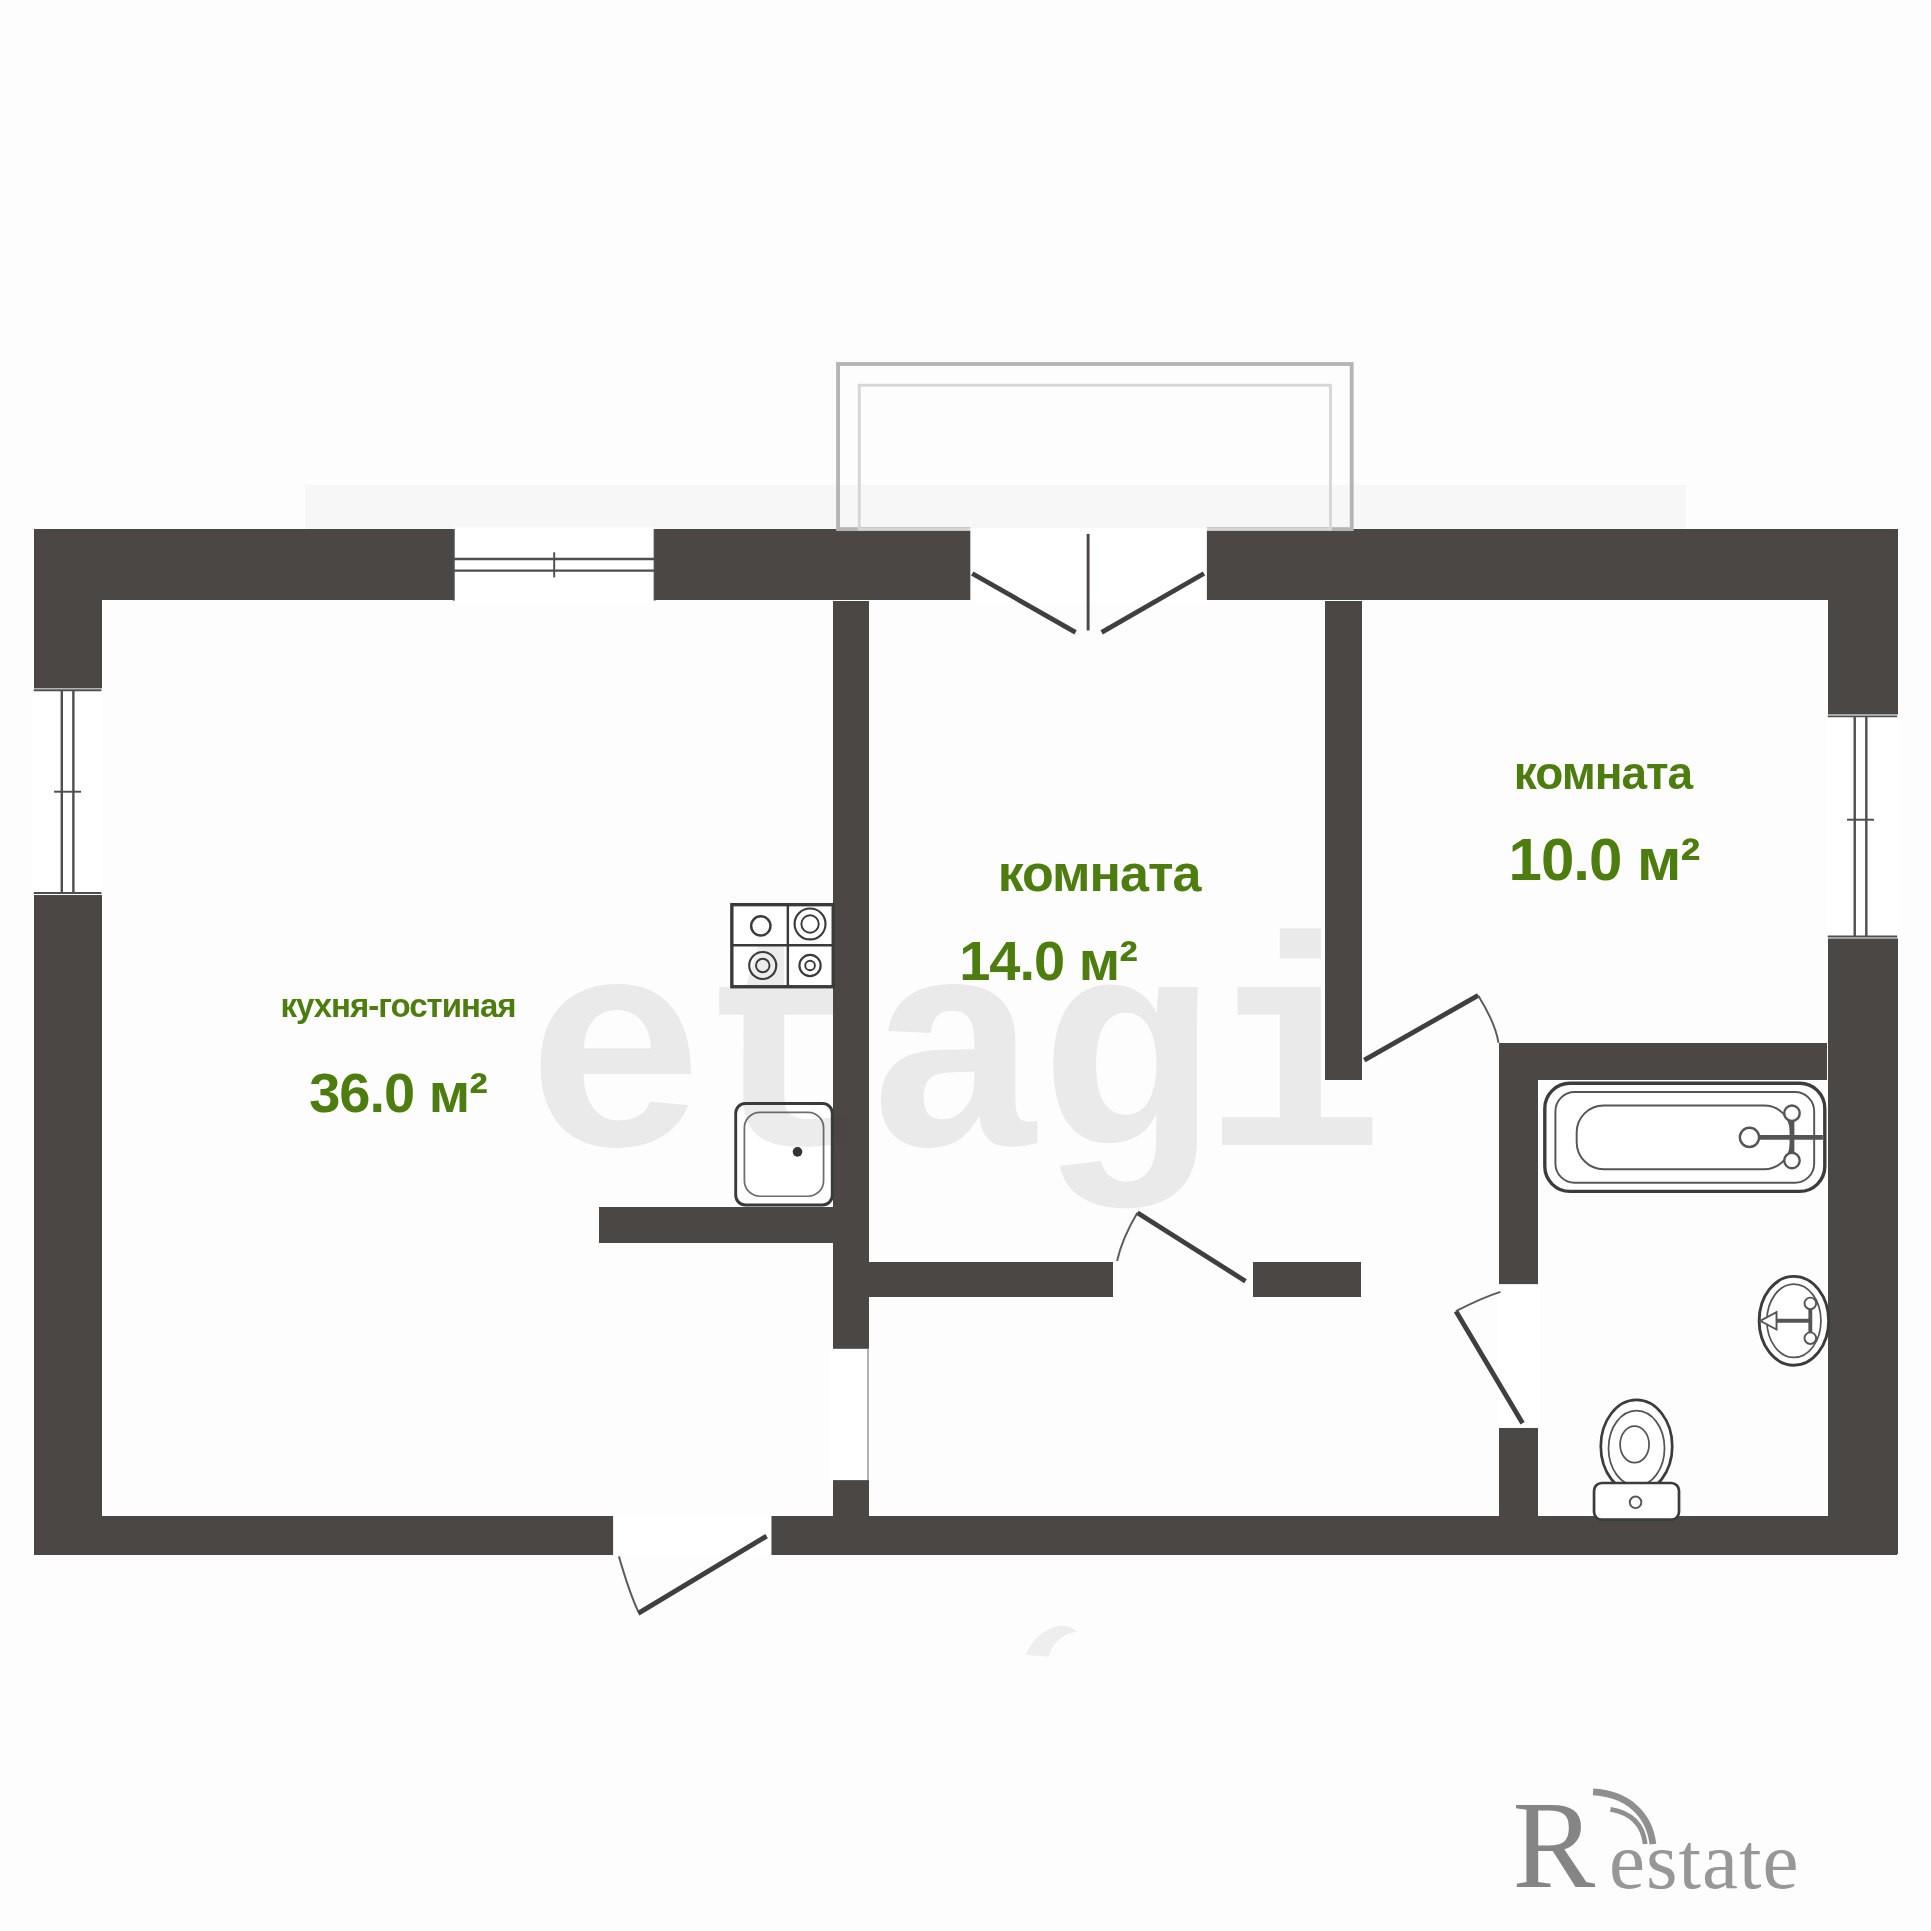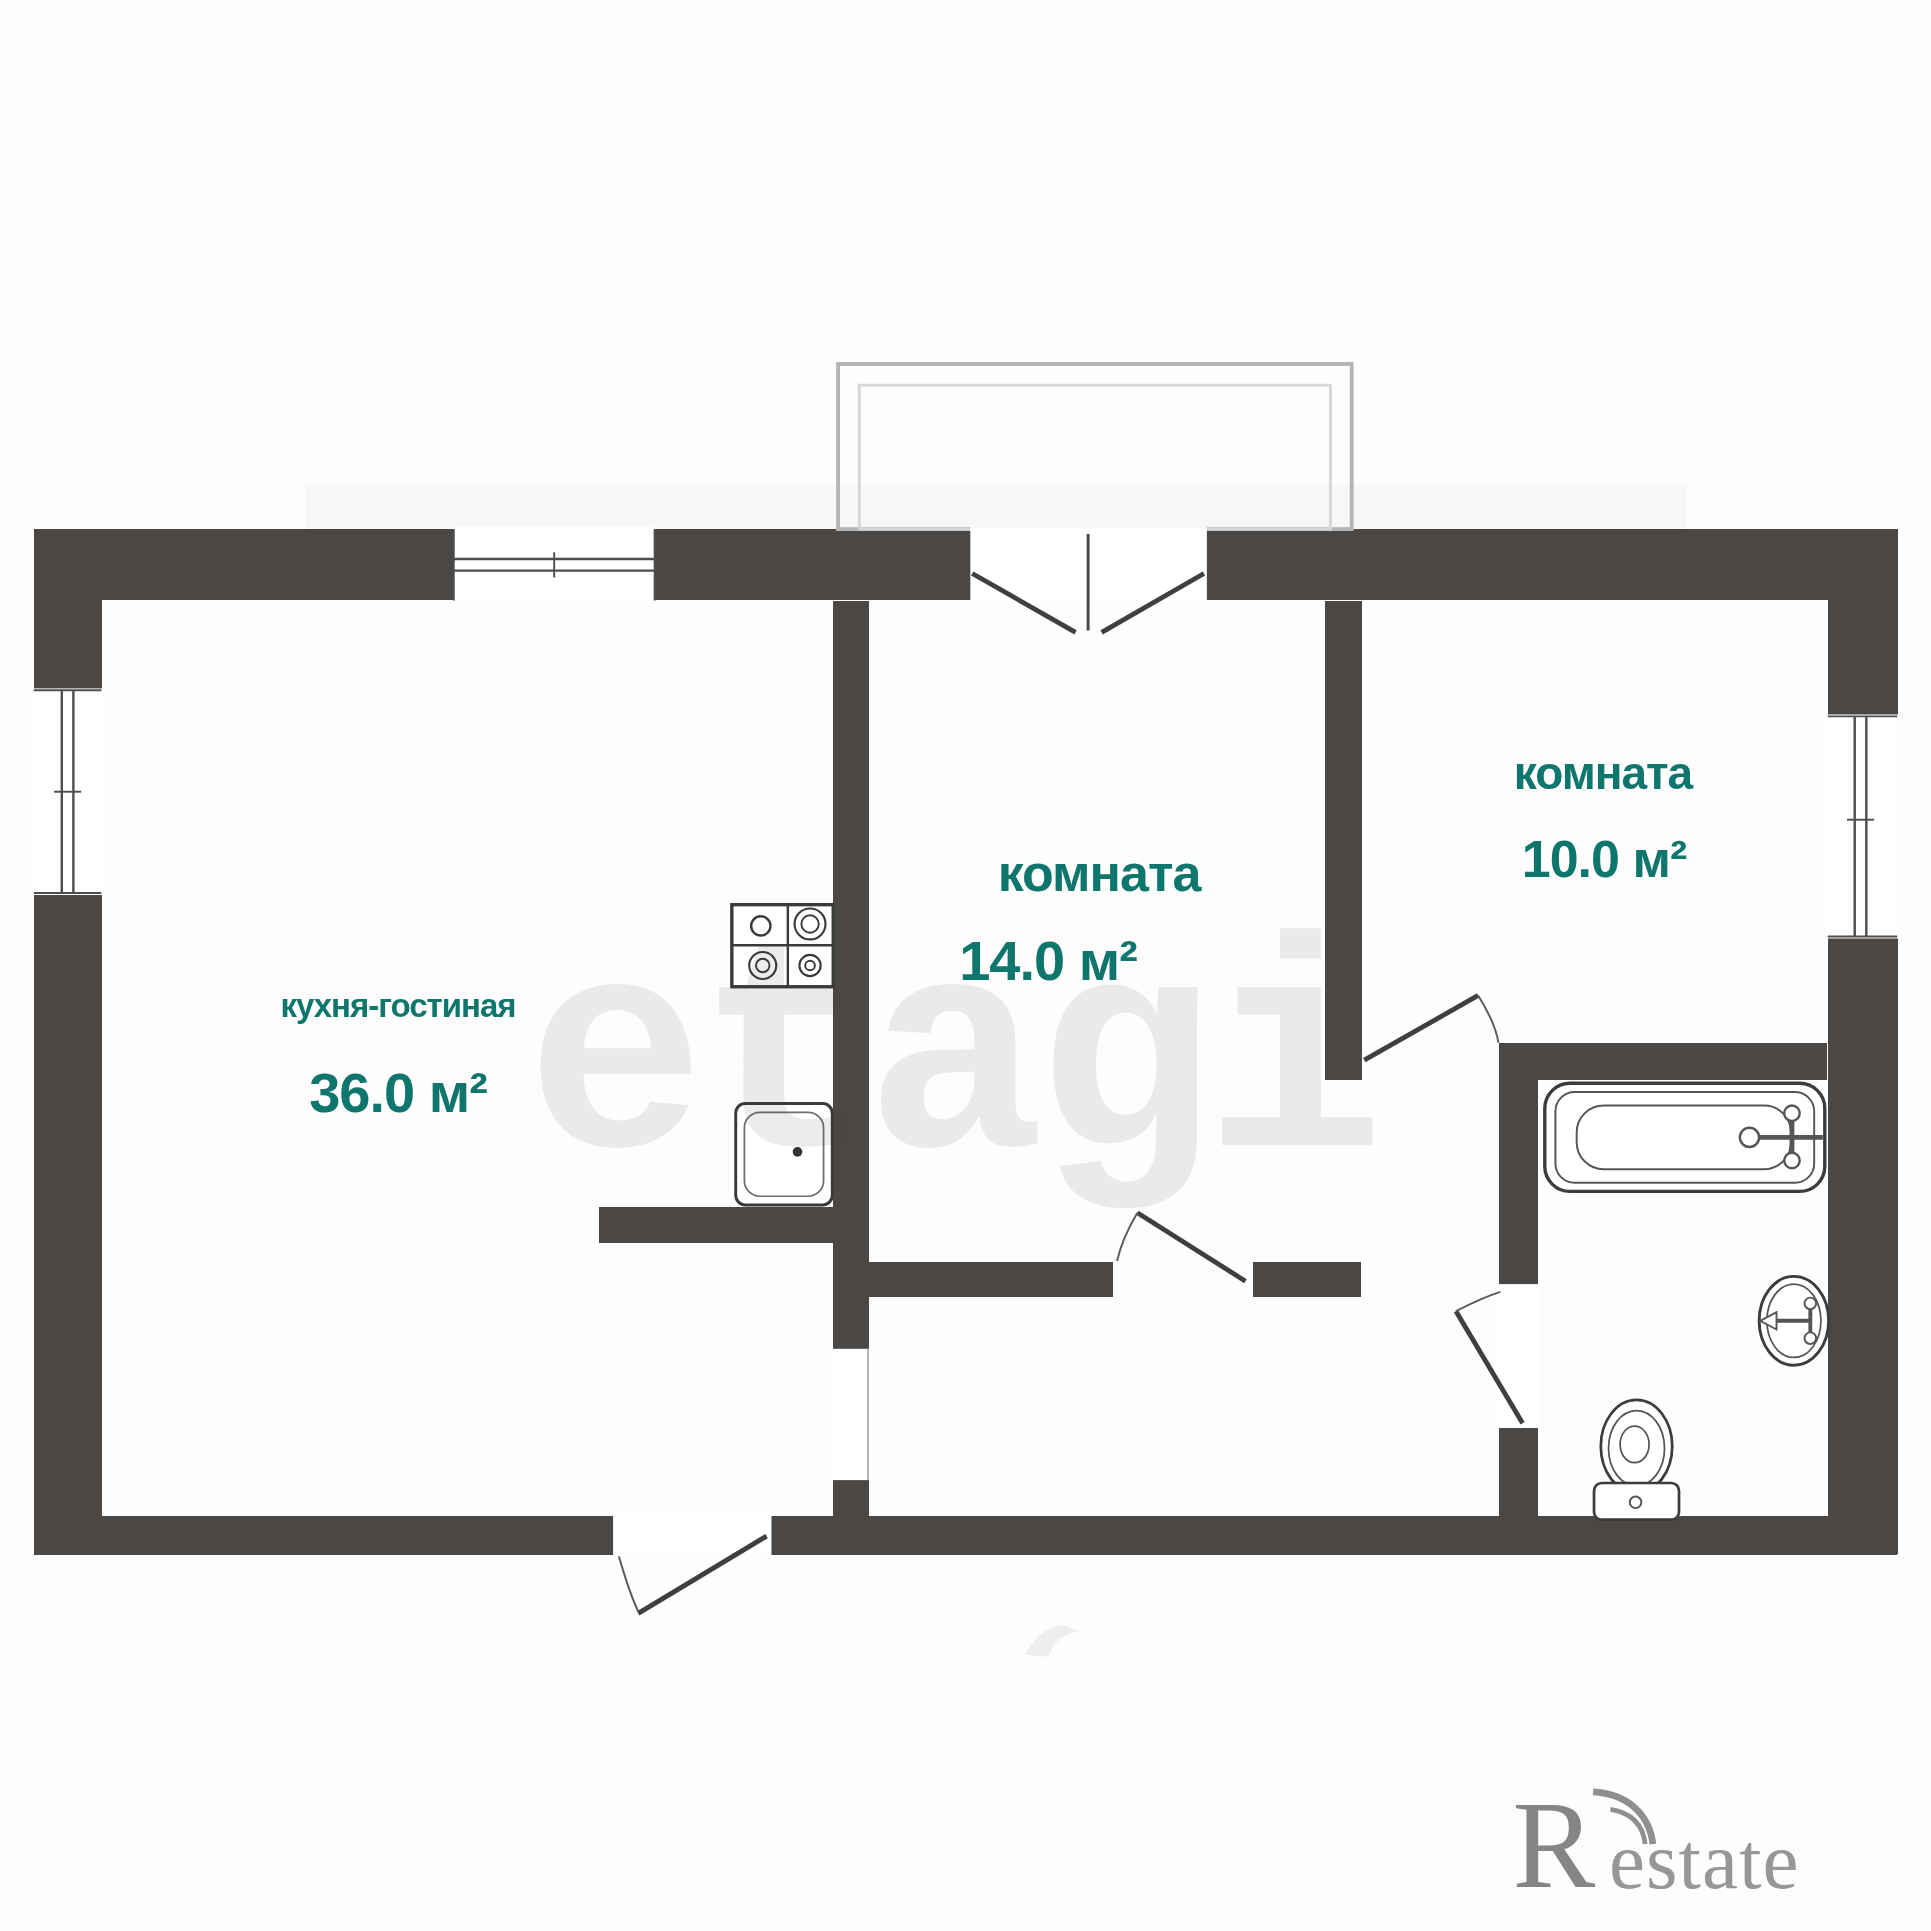--- a/index.html
+++ b/index.html
@@ -1,28 +1,28 @@
 <!DOCTYPE html>
 <html><head>
 <meta charset="utf-8">
 <style>
   html,body{margin:0;padding:0;background:#ffffff;}
   .plan{position:relative;width:1931px;height:1931px;background:#fdfdfd;overflow:hidden;
         font-family:"Liberation Sans", sans-serif;}
   .wall{position:absolute;background:#4a4745;}
   .overlay{position:absolute;left:0;top:0;pointer-events:none;}
-  .room-label{position:absolute;transform:translate(-50%,-50%);color:#0f766e;
+  .room-label{position:absolute;transform:translate(-50%,-50%);color:#4d7c0f;
               font-weight:700;letter-spacing:-1px;white-space:nowrap;}
   
   #t-kitchen-name{left:398px;top:1006px;font-size:33px;}
   #t-kitchen-area{left:398px;top:1092px;font-size:56px;}
   #t-mid-name{left:1099px;top:873px;font-size:52px;}
   #t-mid-area{left:1048px;top:960px;font-size:56px;}
   #t-right-name{left:1603px;top:773px;font-size:46px;}
-  #t-right-area{left:1604px;top:859px;font-size:52px;}
+  #t-right-area{left:1604px;top:859px;font-size:60px;}
   
   .wm{position:absolute;font-weight:700;pointer-events:none;font-family:Liberation Mono, monospace;}
   #wm-etagi{left:526px;top:896px;font-size:299px;letter-spacing:-9.7px;color:rgba(70,70,70,0.10);}
   #wm-cian{left:1128px;top:1549px;font-size:183px;letter-spacing:1.9px;color:rgba(70,70,70,0.085);}
   
   #brand{position:absolute;left:1495px;top:1784px;width:436px;height:135px;color:#8f8f8f;}
   #brand .r-cap{font-family:"Liberation Serif", serif;font-size:124px;line-height:1;
                 position:absolute;left:17.4px;top:0px;color:#858585;}
   #brand .rest{font-family:"Liberation Serif", serif;font-size:81px;line-height:1;
                position:absolute;left:114px;top:37px;color:#979797;letter-spacing:1px;}

